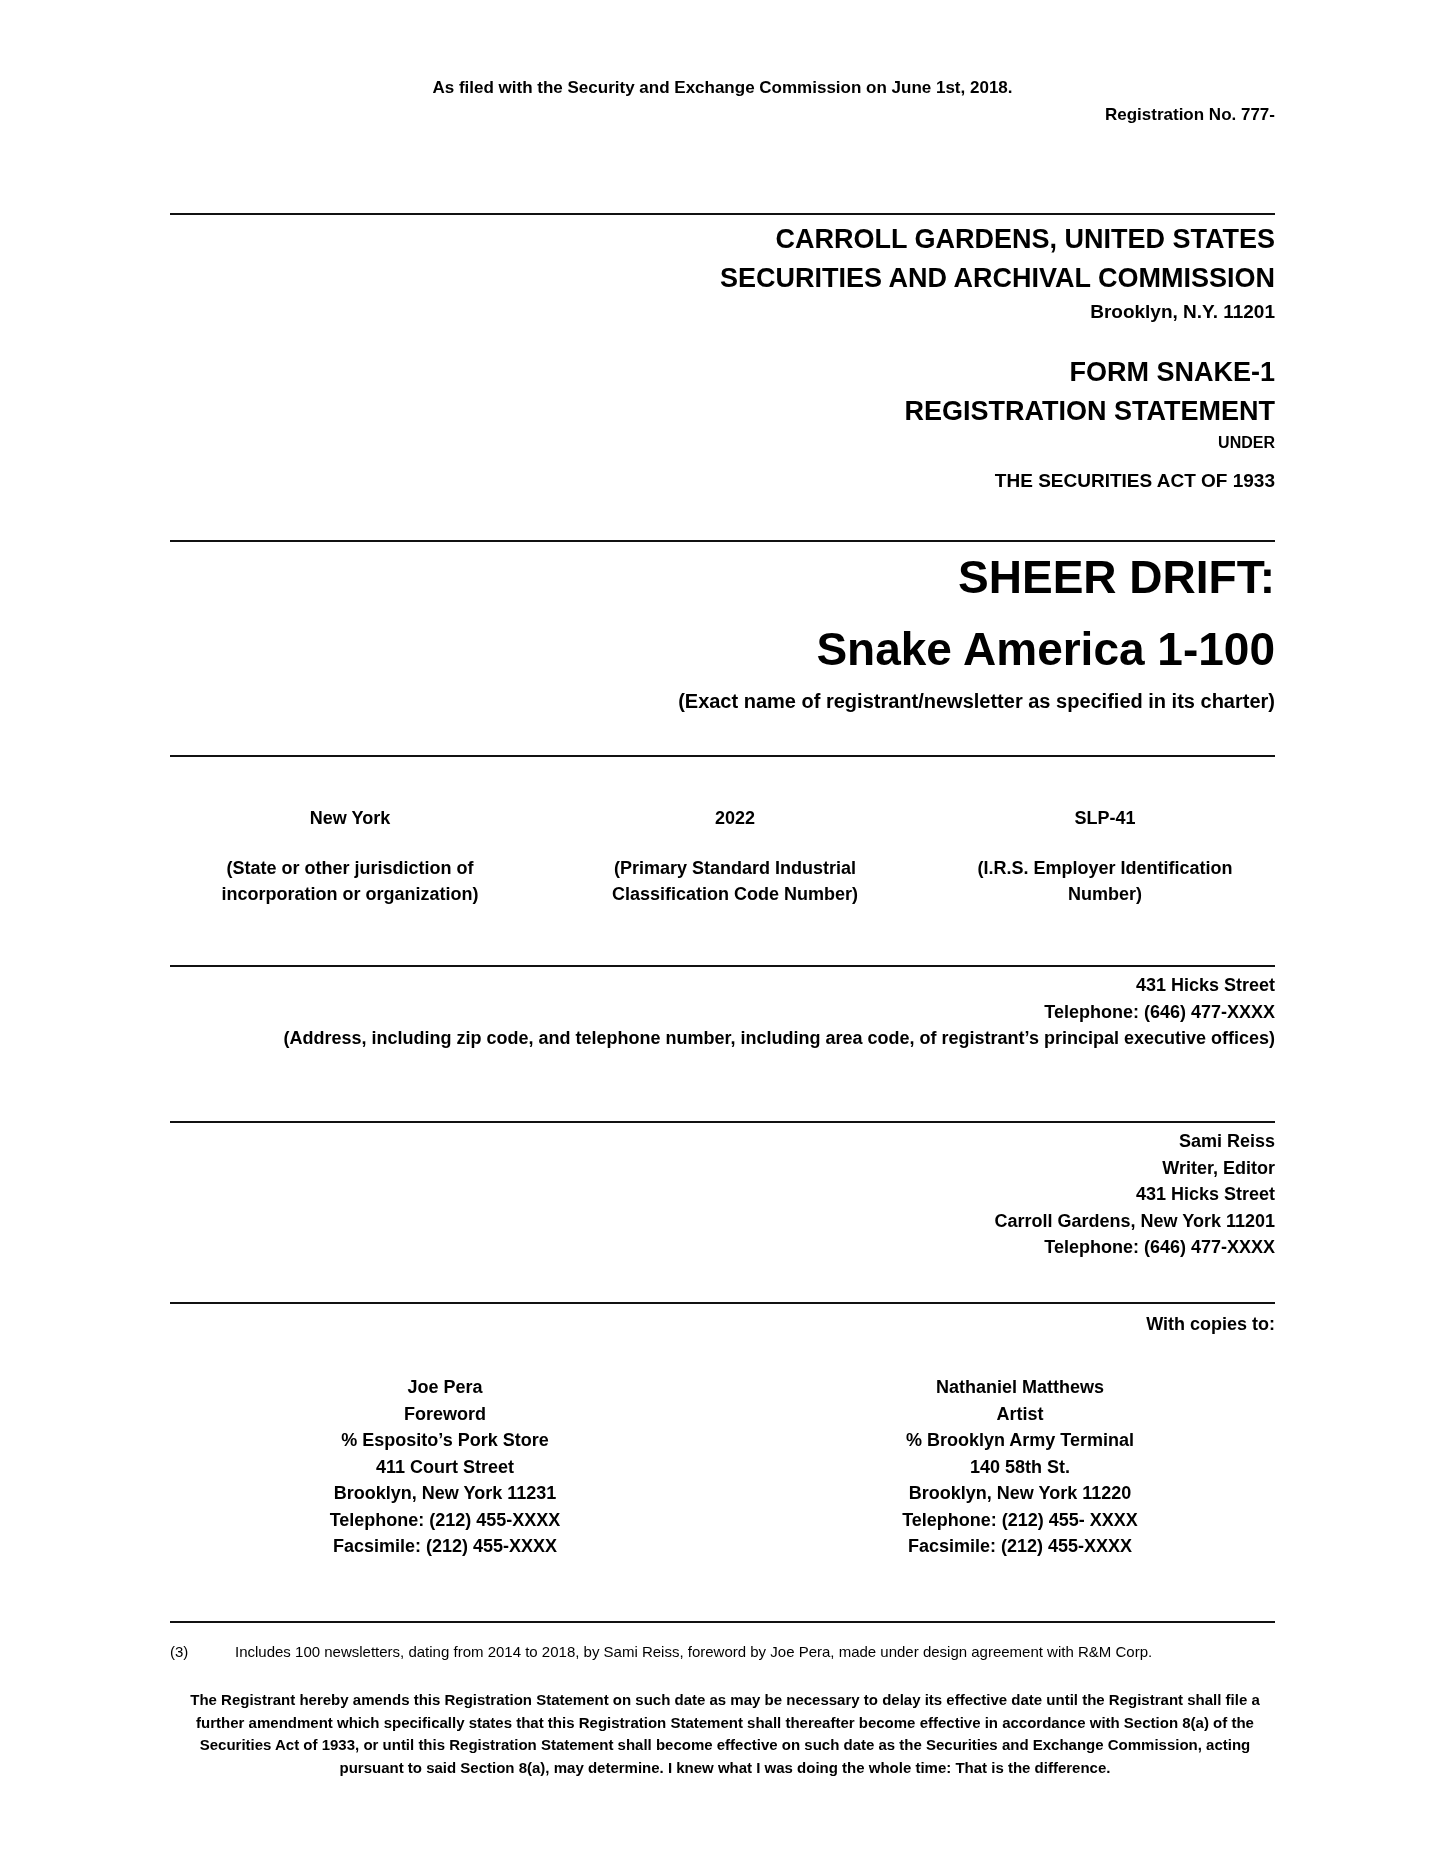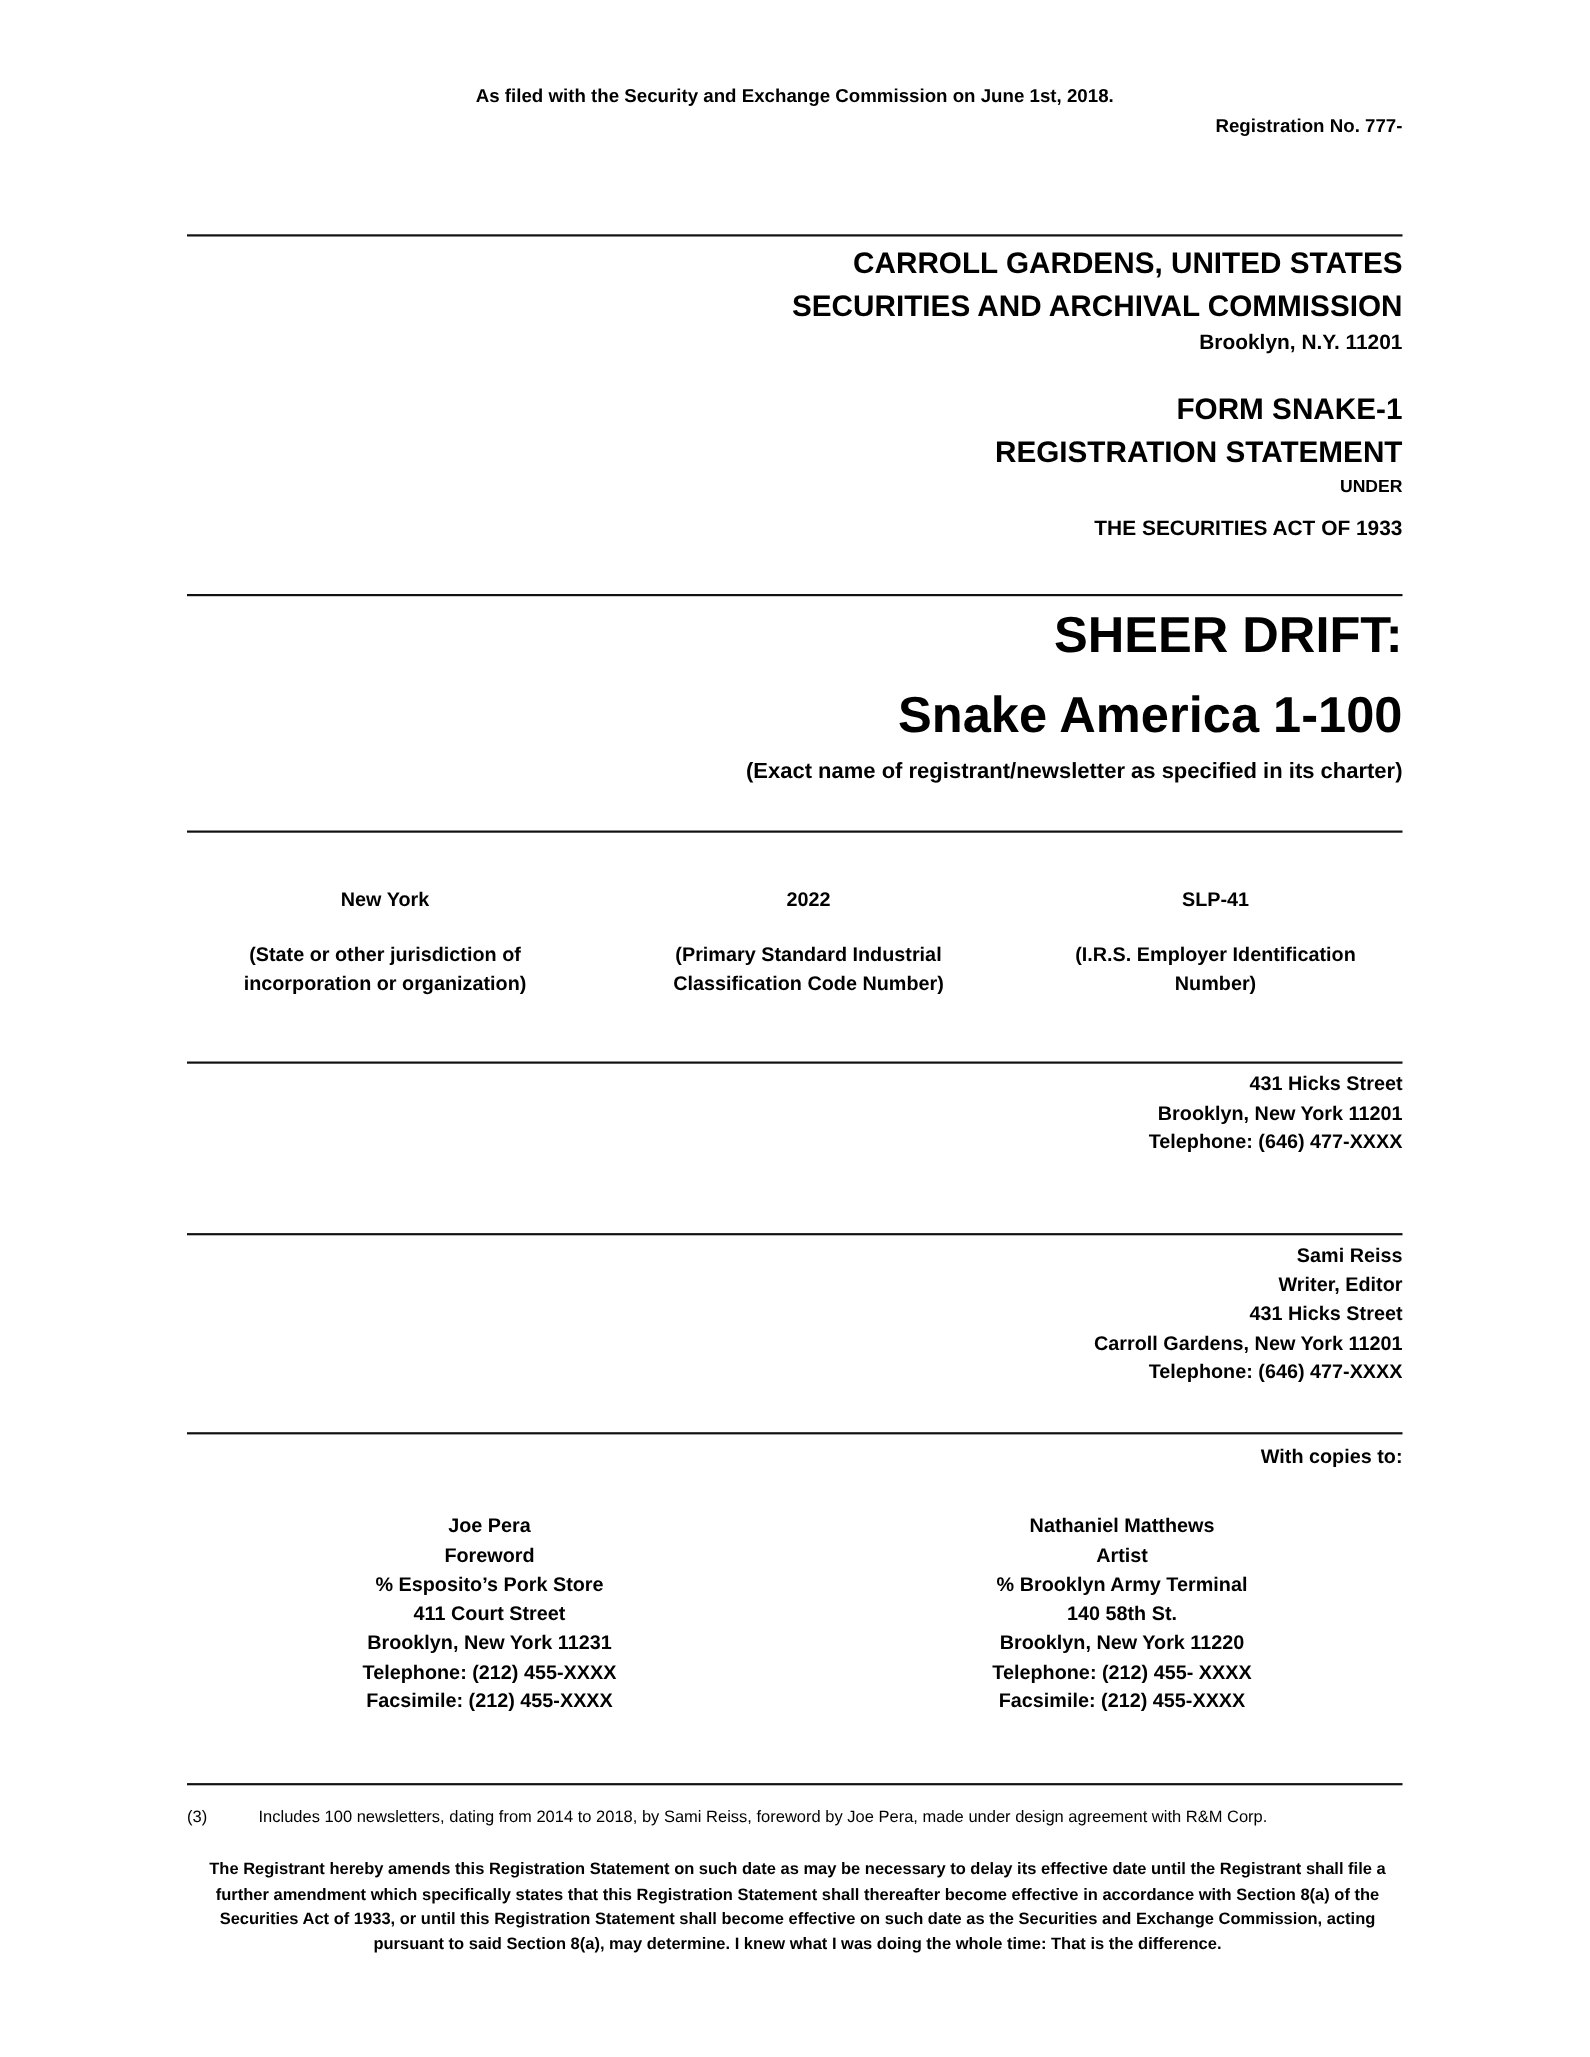--- a/index.html
+++ b/index.html
@@ -64,22 +64,22 @@
   <div>SLP-41</div>
   <div style="height:24px;"></div>
   <div>(I.R.S. Employer Identification</div>
   <div>Number)</div>
 </div>
 
 <div class="rule" style="top:965px;"></div>
 
 <div class="center addr" style="top:972px;">
   <div>431 Hicks Street</div>
-  <div>Brooklyn, New York 11201</div>
   <div>Telephone: (646) 477-XXXX</div>
+  <div>(Address, including zip code, and telephone number, including area code, of registrant’s principal executive offices)</div>
 </div>
 
 <div class="rule" style="top:1121px;"></div>
 
 <div class="center addr" style="top:1128px;">
   <div>Sami Reiss</div>
   <div>Writer, Editor</div>
   <div>431 Hicks Street</div>
   <div>Carroll Gardens, New York 11201</div>
   <div>Telephone: (646) 477-XXXX</div>

